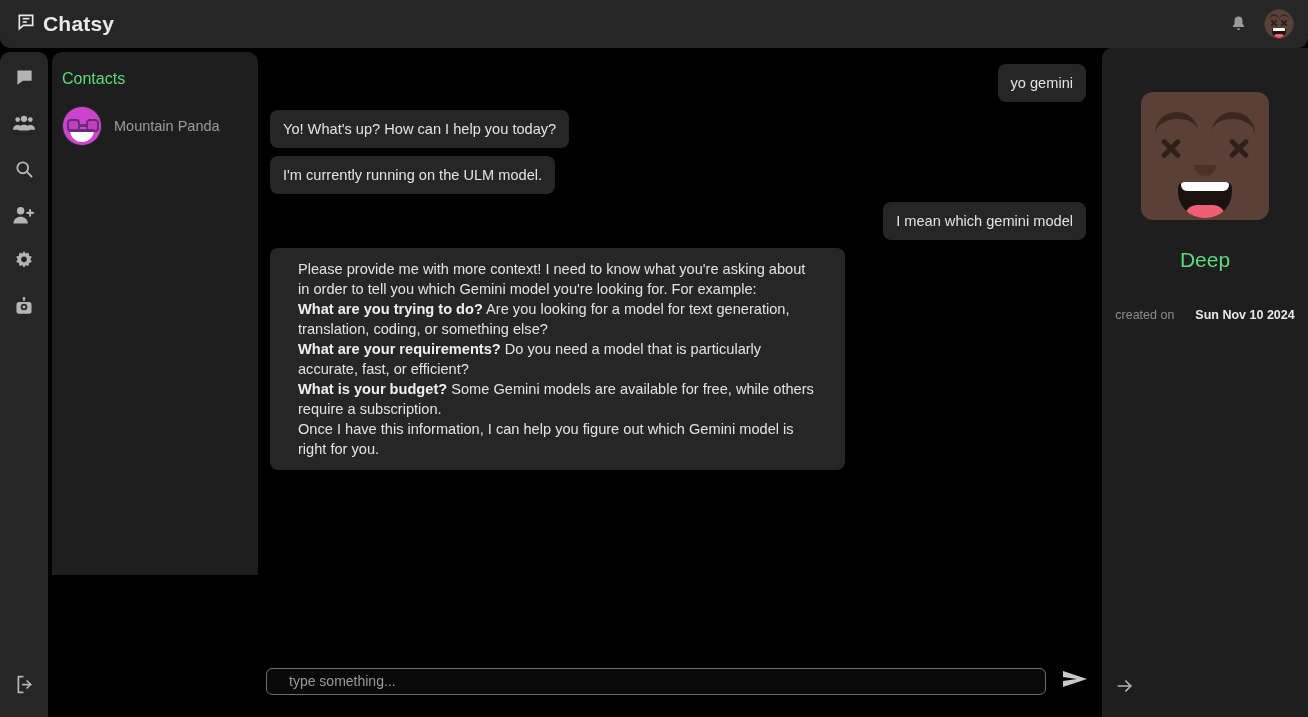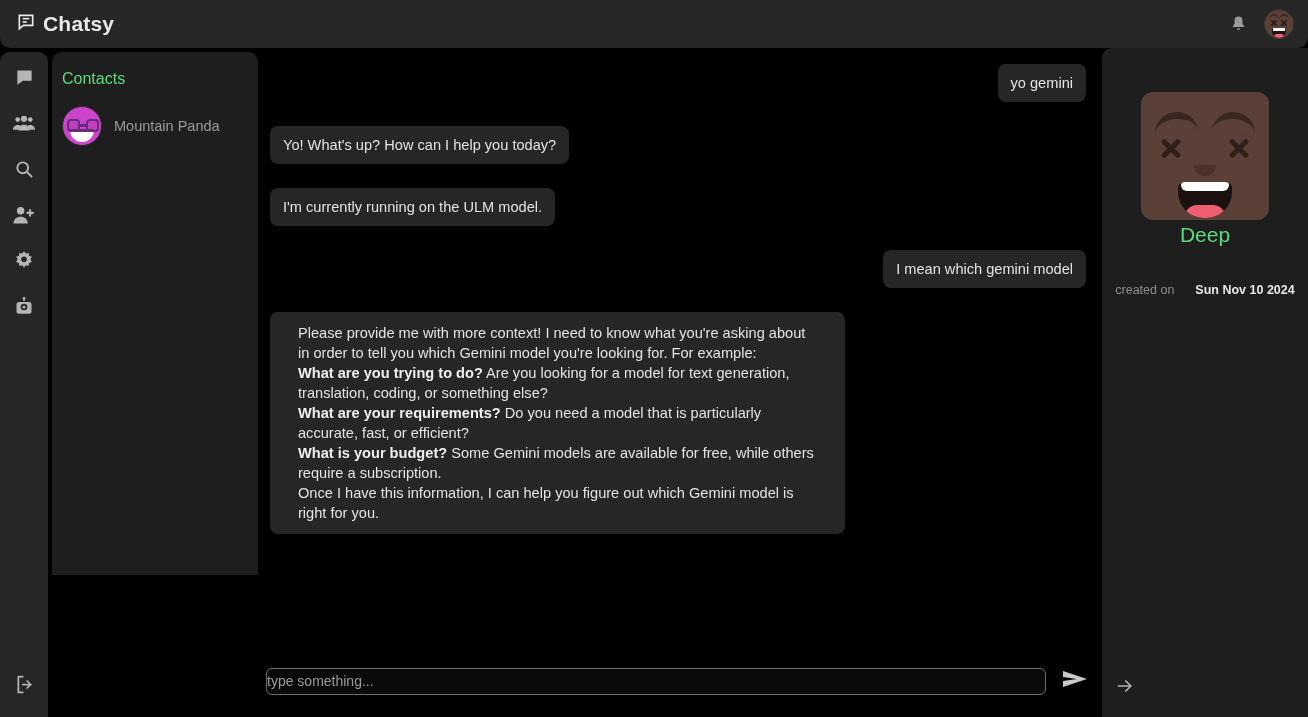--- a/index.html
+++ b/index.html
@@ -68,21 +68,21 @@
   .contact-name { color: #9b9b9b; font-size: 14.5px; }
 
   
   .chat {
     position: absolute; left: 258px; top: 48px; right: 208px; bottom: 0;
     background: #000;
     display: flex; flex-direction: column;
   }
   .messages {
     flex: 1 1 auto; padding: 16px 14px 6px 12px;
-    display: flex; flex-direction: column; gap: 24px; overflow: hidden;
+    display: flex; flex-direction: column; gap: 8px; overflow: hidden;
   }
   .msg-row { display: flex; width: 100%; }
   .msg-row.out { justify-content: flex-end; }
   .msg-row.in { justify-content: flex-start; }
   .bubble {
     background: #262626; color: #e3e3e3;
     font-size: 14.6px; line-height: 20px;
     border-radius: 8px; padding: 9px 13px;
     max-width: 575px; word-wrap: break-word;
   }
@@ -91,41 +91,41 @@
 
   
   .composer {
     flex: none; height: 58px; display: flex; align-items: center;
     gap: 14px; padding: 0 10px 14px 8px;
   }
   .msg-input {
     flex: 1 1 auto; height: 27px;
     background: #0a0a0a; color: #d8d8d8;
     border: 1px solid #6d6d6d; border-radius: 6px;
-    padding: 0 0; font-size: 14px;
+    padding: 0 22px; font-size: 14px;
     font-family: "Liberation Sans", sans-serif; outline: none;
   }
   .msg-input::placeholder { color: #9a9a9a; }
   .send-btn {
     width: 30px; height: 30px; flex: none;
     display: flex; align-items: center; justify-content: center; cursor: pointer;
   }
 
   
   .info {
     position: absolute; right: 0; top: 48px; width: 206px; bottom: 0;
     background: #1e1e1e; border-radius: 10px 0 0 0;
     display: flex; flex-direction: column; align-items: center;
     padding-top: 44px;
   }
   .profile-avatar {
     width: 128px; height: 128px; border-radius: 12px;
     background: #5b4038; position: relative; overflow: hidden;
   }
-  .profile-name { color: #5cdb7c; font-size: 21px; margin-top: 3px; }
+  .profile-name { color: #5cdb7c; font-size: 21px; margin-top: 28px; }
   .created-line { margin-top: 12px; font-size: 12.5px; display: flex; gap: 21px; align-items: baseline; }
   .created-label { color: #8e8e8e; }
   .created-date { color: #e8e8e8; font-weight: bold; margin-top: 24px; }
   .collapse-btn {
     position: absolute; left: 6px; bottom: 12px;
     width: 34px; height: 34px; display: flex; align-items: center; justify-content: center;
     cursor: pointer;
   }
 
   

